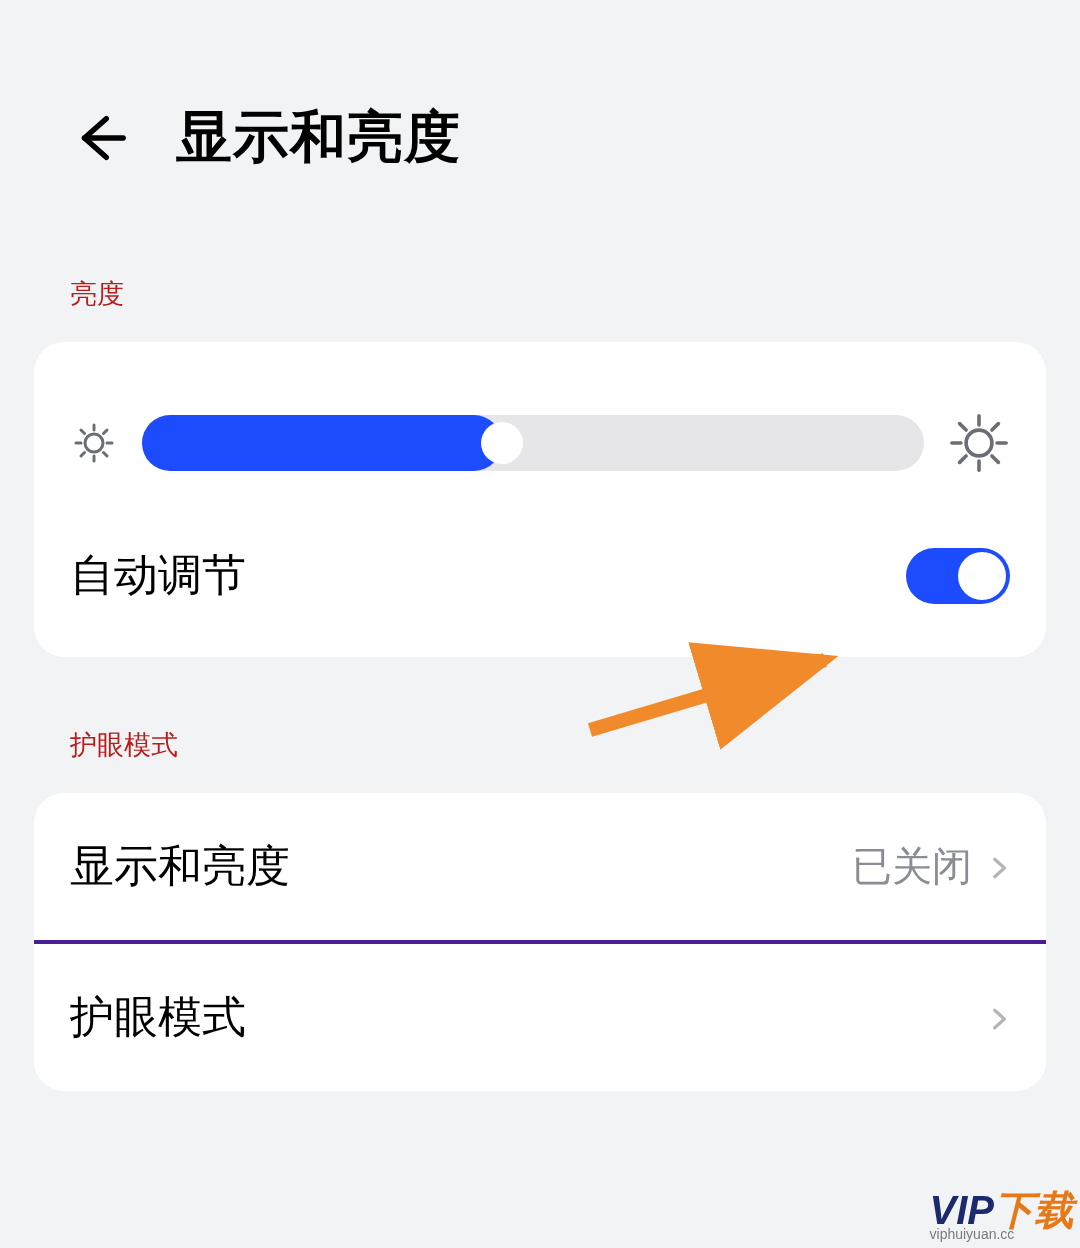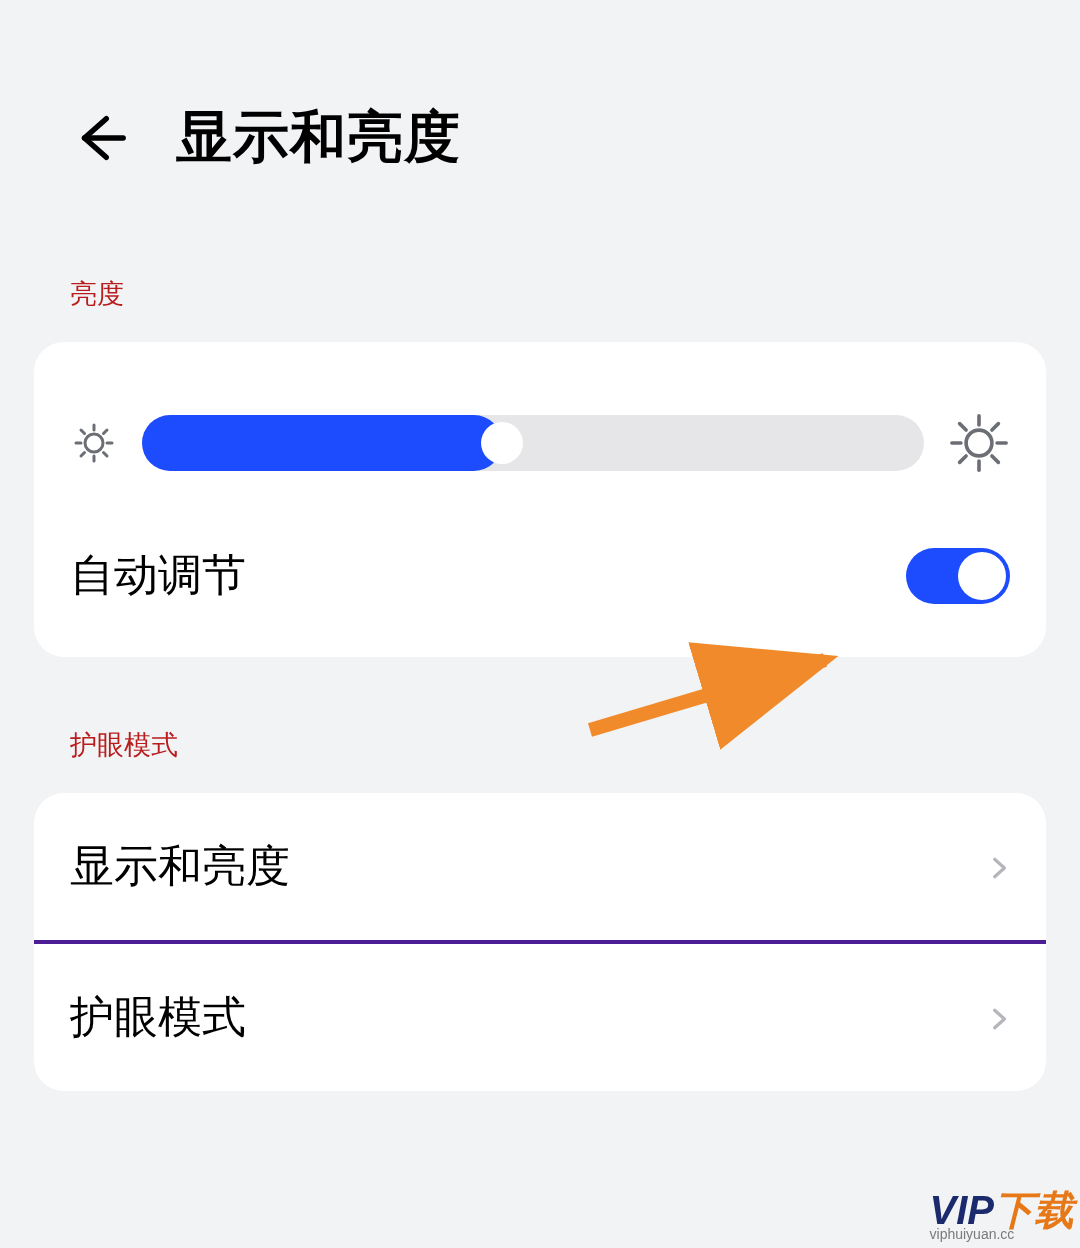--- a/index.html
+++ b/index.html
@@ -207,20 +207,21 @@
     </div>
   </div>
 </div>
 
 <div class="section-label" style="padding-top:70px;">护眼模式</div>
 
 <div class="card">
   <div class="list-row">
     <div class="row-label">显示和亮度</div>
     <div class="list-right">
+      <div class="list-value">已关闭</div>
       <div class="chevron">
         <svg viewBox="0 0 24 24" width="26" height="26" fill="none" stroke="#b4b6bc" stroke-width="3" stroke-linecap="round" stroke-linejoin="round">
           <path d="M8 4 L17 12 L8 20"></path>
         </svg>
       </div>
     </div>
   </div>
   <div class="list-row">
     <div class="row-label">护眼模式</div>
     <div class="list-right">

